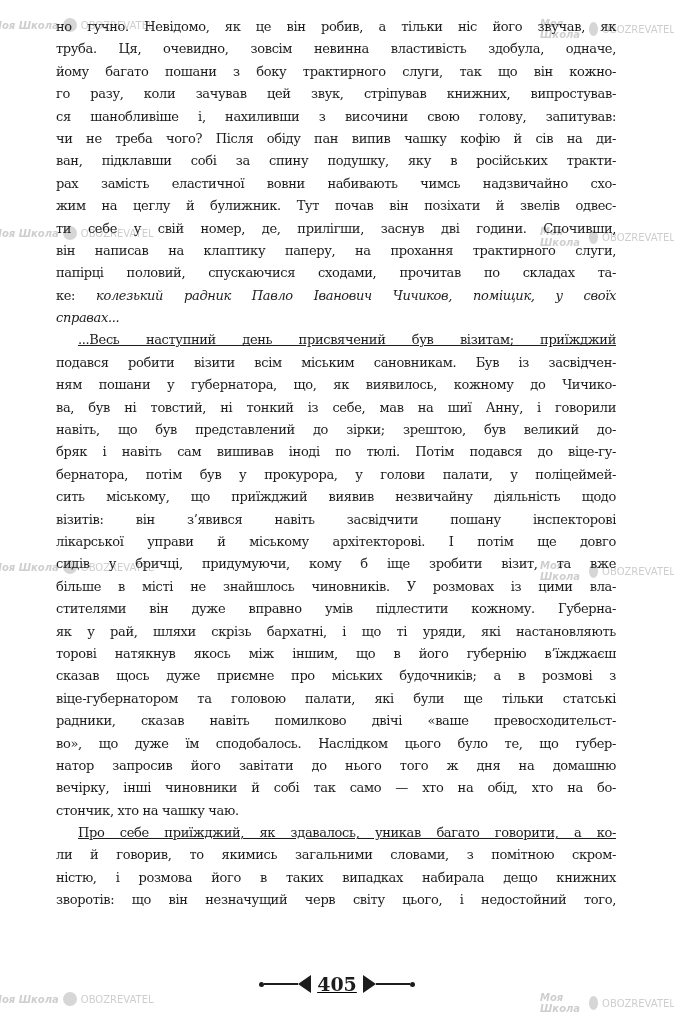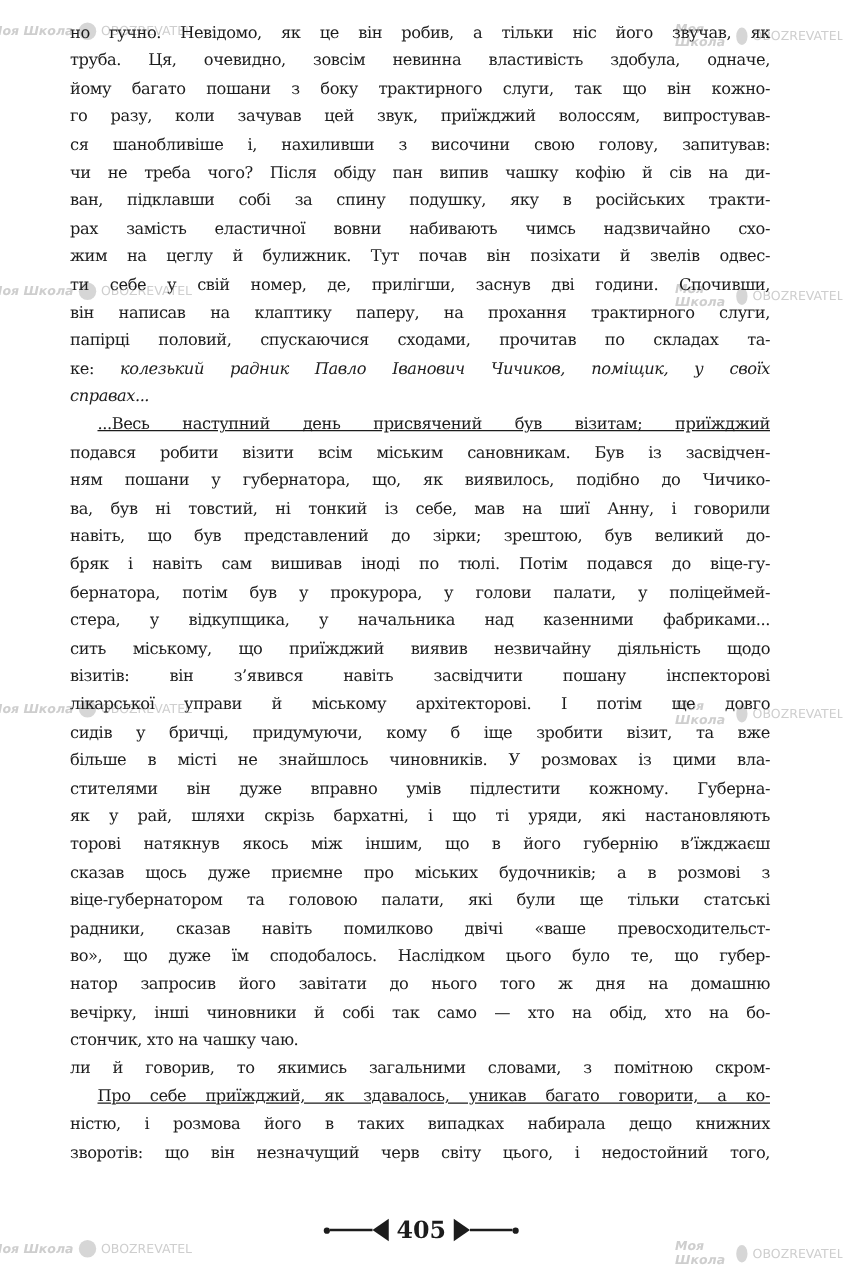--- a/index.html
+++ b/index.html
@@ -13,21 +13,21 @@
       font-family: "DejaVu Serif", serif;
       font-size: 13px; line-height: 22.4px; color: #1c1c1c;
       letter-spacing: -0.35px;
     }
     .line { display: block; white-space: nowrap; text-align: justify; text-align-last: justify; height: 22.4px; }
     .line.last { text-align-last: left; }
     .line.indent { padding-left: 22px; text-decoration: underline; }
     .line .it { font-style: italic; }
     .footer {
       position: absolute; left: 0; top: 964px; width: 674px; height: 40px;
-      display: flex; justify-content: center; align-items: center;
+      display: flex; justify-content: center; align-items: center; text-decoration: underline;
     }
     .pn-wrap { display: flex; align-items: center; }
     .dot { width: 5px; height: 5px; border-radius: 50%; background: #1c1c1c; }
     .rule { width: 34px; height: 2px; background: #1c1c1c; }
     .tri-left { width: 0; height: 0; border-top: 9px solid transparent; border-bottom: 9px solid transparent; border-right: 13px solid #1c1c1c; margin-right: 6px; }
     .tri-right { width: 0; height: 0; border-top: 9px solid transparent; border-bottom: 9px solid transparent; border-left: 13px solid #1c1c1c; margin-left: 6px; }
     .page-number { font-family: "DejaVu Serif", serif; font-size: 19px; font-weight: bold; color: #1c1c1c; }
     .wm {
       position: absolute; font-family: "DejaVu Sans", sans-serif; font-size: 10px; color: #c9c9c9;
       display: flex; align-items: center; gap: 4px; pointer-events: none; opacity: 0.9;
@@ -78,56 +78,55 @@
   <div class="wm" style="left:540px;top:992px">
       <span class="wm-school">Моя Школа</span>
       <span class="wm-circle"></span>
       <span>OBOZREVATEL</span>
     </div>
 
   <div class="text-block">
     <span class="line">но гучно. Невідомо, як це він робив, а тільки ніс його звучав, як</span>
     <span class="line">труба. Ця, очевидно, зовсім невинна властивість здобула, одначе,</span>
     <span class="line">йому багато пошани з боку трактирного слуги, так що він кожно-</span>
-    <span class="line">го разу, коли зачував цей звук, приїжджий волоссям, випростував-</span>
+    <span class="line">го разу, коли зачував цей звук, стріпував книжних, випростував-</span>
     <span class="line">ся шанобливіше і, нахиливши з височини свою голову, запитував:</span>
     <span class="line">чи не треба чого? Після обіду пан випив чашку кофію й сів на ди-</span>
     <span class="line">ван, підклавши собі за спину подушку, яку в російських тракти-</span>
     <span class="line">рах замість еластичної вовни набивають чимсь надзвичайно схо-</span>
     <span class="line">жим на цеглу й булижник. Тут почав він позіхати й звелів одвес-</span>
     <span class="line">ти себе у свій номер, де, прилігши, заснув дві години. Спочивши,</span>
     <span class="line">він написав на клаптику паперу, на прохання трактирного слуги,</span>
     <span class="line">папірці половий, спускаючися сходами, прочитав по складах та-</span>
     <span class="line"><span>ке: </span><span class="it">колезький радник Павло Іванович Чичиков, поміщик, у своїх</span></span>
     <span class="line last"><span class="it">справах...</span></span>
     <span class="line indent">...Весь наступний день присвячений був візитам; приїжджий</span>
     <span class="line">подався робити візити всім міським сановникам. Був із засвідчен-</span>
-    <span class="line">ням пошани у губернатора, що, як виявилось, подібно до Чичико-</span>
+    <span class="line">ням пошани у губернатора, що, як виявилось, кожному до Чичико-</span>
     <span class="line">ва, був ні товстий, ні тонкий із себе, мав на шиї Анну, і говорили</span>
     <span class="line">навіть, що був представлений до зірки; зрештою, був великий до-</span>
     <span class="line">бряк і навіть сам вишивав іноді по тюлі. Потім подався до віце-гу-</span>
     <span class="line">бернатора, потім був у прокурора, у голови палати, у поліцеймей-</span>
-    <span class="line">стера, у відкупщика, у начальника над казенними фабриками...</span>
     <span class="line">сить міському, що приїжджий виявив незвичайну діяльність щодо</span>
     <span class="line">візитів: він з’явився навіть засвідчити пошану інспекторові</span>
     <span class="line">лікарської управи й міському архітекторові. І потім ще довго</span>
     <span class="line">сидів у бричці, придумуючи, кому б іще зробити візит, та вже</span>
     <span class="line">більше в місті не знайшлось чиновників. У розмовах із цими вла-</span>
     <span class="line">стителями він дуже вправно умів підлестити кожному. Губерна-</span>
     <span class="line">як у рай, шляхи скрізь бархатні, і що ті уряди, які настановляють</span>
     <span class="line">торові натякнув якось між іншим, що в його губернію в’їжджаєш</span>
     <span class="line">сказав щось дуже приємне про міських будочників; а в розмові з</span>
     <span class="line">віце-губернатором та головою палати, які були ще тільки статські</span>
     <span class="line">радники, сказав навіть помилково двічі «ваше превосходительст-</span>
     <span class="line">во», що дуже їм сподобалось. Наслідком цього було те, що губер-</span>
     <span class="line">натор запросив його завітати до нього того ж дня на домашню</span>
     <span class="line">вечірку, інші чиновники й собі так само — хто на обід, хто на бо-</span>
     <span class="line last">стончик, хто на чашку чаю.</span>
+    <span class="line indent">Про себе приїжджий, як здавалось, уникав багато говорити, а ко-</span>
     <span class="line">ли й говорив, то якимись загальними словами, з помітною скром-</span>
-    <span class="line indent">Про себе приїжджий, як здавалось, уникав багато говорити, а ко-</span>
     <span class="line">ністю, і розмова його в таких випадках набирала дещо книжних</span>
     <span class="line">зворотів: що він незначущий черв світу цього, і недостойний того,</span>
   </div>
 
   <div class="footer">
     <div class="pn-wrap">
       <span class="dot"></span>
       <span class="rule"></span>
       <span class="tri-left"></span>
       <span class="page-number">405</span>

